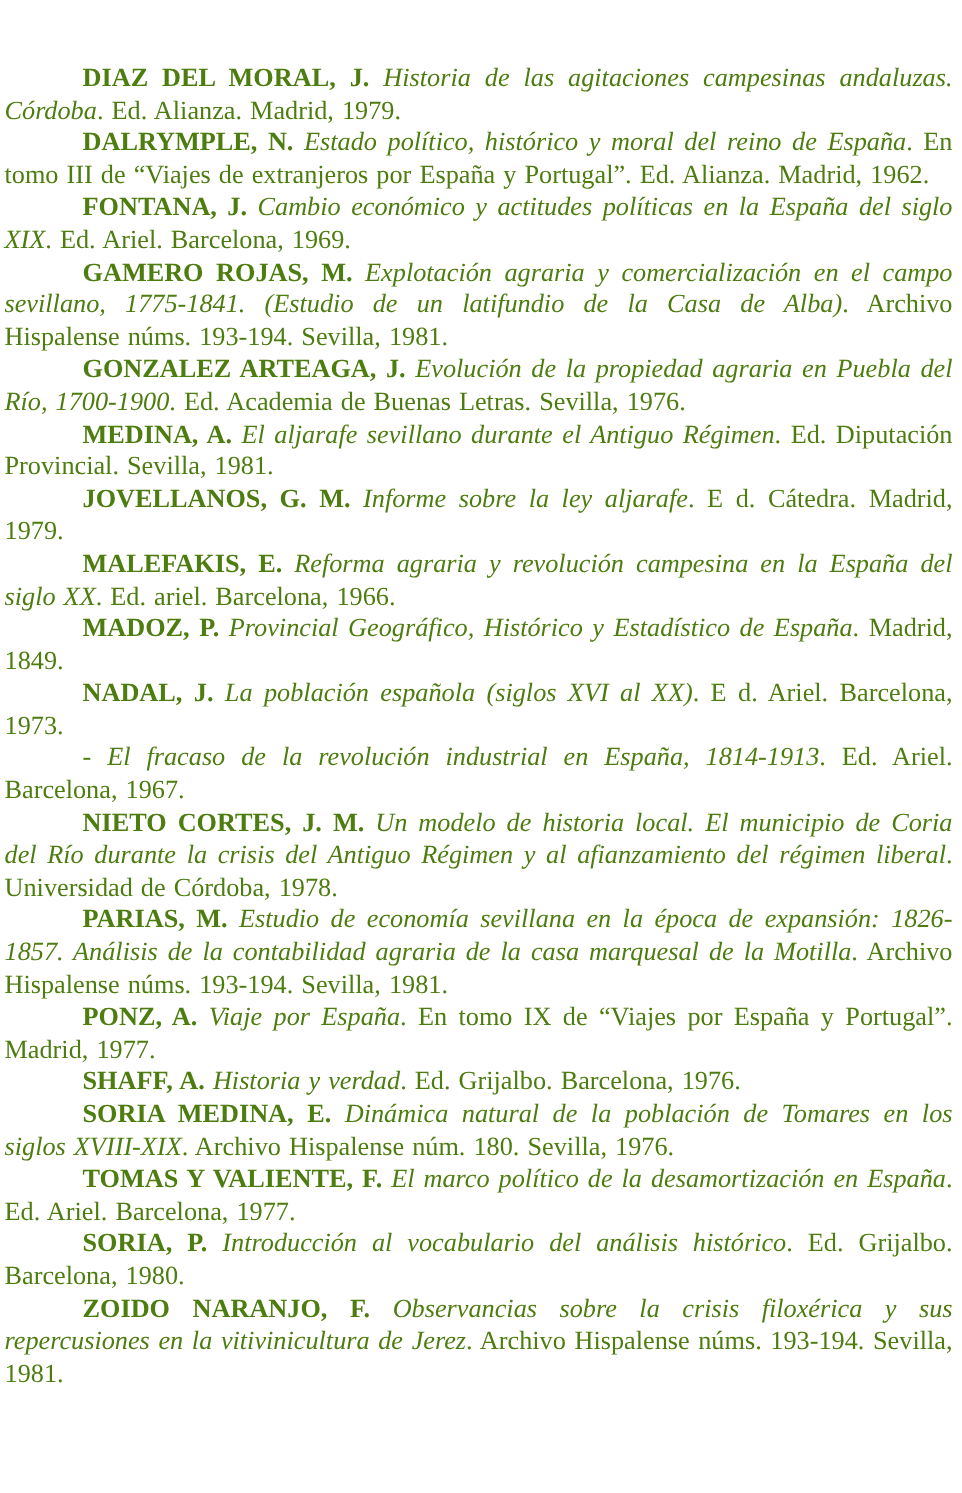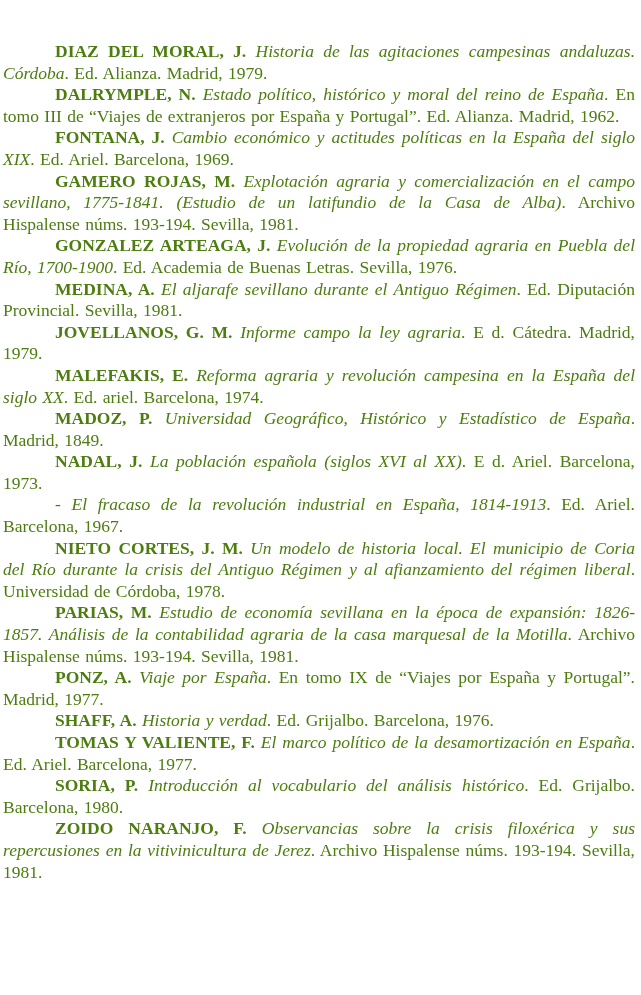--- a/index.html
+++ b/index.html
@@ -41,26 +41,27 @@
 <body style="background: rgb(255, 255, 255);">
 
 <div class="page" style="color: #4d7c0f; margin-top: 32px;">
   <div class="bibliography">
       <p class="entry"><span class="seg-bold">DIAZ DEL MORAL, J. </span><span class="seg-italic">Historia de las agitaciones campesinas andaluzas. Córdoba</span><span class="seg-normal">. Ed. Alianza. Madrid, 1979.</span></p>
       <p class="entry"><span class="seg-bold">DALRYMPLE, N. </span><span class="seg-italic">Estado político, histórico y moral del reino de España</span><span class="seg-normal">. En tomo III de “Viajes de extranjeros por España y Portugal”. Ed. Alianza. Madrid, 1962.</span></p>
       <p class="entry"><span class="seg-bold">FONTANA, J. </span><span class="seg-italic">Cambio económico y actitudes políticas en la España del siglo XIX</span><span class="seg-normal">. Ed. Ariel. Barcelona, 1969.</span></p>
       <p class="entry"><span class="seg-bold">GAMERO ROJAS, M. </span><span class="seg-italic">Explotación agraria y comercialización en el campo sevillano, 1775-1841. (Estudio de un latifundio de la Casa de Alba)</span><span class="seg-normal">. Archivo Hispalense núms. 193-194. Sevilla, 1981.</span></p>
       <p class="entry"><span class="seg-bold">GONZALEZ ARTEAGA, J. </span><span class="seg-italic">Evolución de la propiedad agraria en Puebla del Río, 1700-1900</span><span class="seg-normal">. Ed. Academia de Buenas Letras. Sevilla, 1976.</span></p>
       <p class="entry"><span class="seg-bold">MEDINA, A. </span><span class="seg-italic">El aljarafe sevillano durante el Antiguo Régimen</span><span class="seg-normal">. Ed. Diputación Provincial. Sevilla, 1981.</span></p>
-      <p class="entry"><span class="seg-bold">JOVELLANOS, G. M. </span><span class="seg-italic">Informe campo la ley agraria</span><span class="seg-normal">. E d. Cátedra. Madrid, 1979.</span></p>
-      <p class="entry"><span class="seg-bold">MALEFAKIS, E. </span><span class="seg-italic">Reforma agraria y revolución campesina en la España del siglo XX</span><span class="seg-normal">. Ed. ariel. Barcelona, 1974.</span></p>
-      <p class="entry"><span class="seg-bold">MADOZ, P. </span><span class="seg-italic">Universidad Geográfico, Histórico y Estadístico de España</span><span class="seg-normal">. Madrid, 1849.</span></p>
+      <p class="entry"><span class="seg-bold">JOVELLANOS, G. M. </span><span class="seg-italic">Informe sobre la ley aljarafe</span><span class="seg-normal">. E d. Cátedra. Madrid, 1979.</span></p>
+      <p class="entry"><span class="seg-bold">MALEFAKIS, E. </span><span class="seg-italic">Reforma agraria y revolución campesina en la España del siglo XX</span><span class="seg-normal">. Ed. ariel. Barcelona, 1966.</span></p>
+      <p class="entry"><span class="seg-bold">MADOZ, P. </span><span class="seg-italic">Provincial Geográfico, Histórico y Estadístico de España</span><span class="seg-normal">. Madrid, 1849.</span></p>
       <p class="entry"><span class="seg-bold">NADAL, J. </span><span class="seg-italic">La población española (siglos XVI al XX)</span><span class="seg-normal">. E d. Ariel. Barcelona, 1973.</span></p>
       <p class="entry"><span class="seg-normal">- </span><span class="seg-italic">El fracaso de la revolución industrial en España, 1814-1913</span><span class="seg-normal">. Ed. Ariel. Barcelona, 1967.</span></p>
       <p class="entry"><span class="seg-bold">NIETO CORTES, J. M. </span><span class="seg-italic">Un modelo de historia local. El municipio de Coria del Río durante la crisis del Antiguo Régimen y al afianzamiento del régimen liberal</span><span class="seg-normal">. Universidad de Córdoba, 1978.</span></p>
       <p class="entry"><span class="seg-bold">PARIAS, M. </span><span class="seg-italic">Estudio de economía sevillana en la época de expansión: 1826-1857. Análisis de la contabilidad agraria de la casa marquesal de la Motilla</span><span class="seg-normal">. Archivo Hispalense núms. 193-194. Sevilla, 1981.</span></p>
       <p class="entry"><span class="seg-bold">PONZ, A. </span><span class="seg-italic">Viaje por España</span><span class="seg-normal">. En tomo IX de “Viajes por España y Portugal”. Madrid, 1977.</span></p>
       <p class="entry"><span class="seg-bold">SHAFF, A. </span><span class="seg-italic">Historia y verdad</span><span class="seg-normal">. Ed. Grijalbo. Barcelona, 1976.</span></p>
+      <p class="entry"><span class="seg-bold">SORIA MEDINA, E. </span><span class="seg-italic">Dinámica natural de la población de Tomares en los siglos XVIII-XIX</span><span class="seg-normal">. Archivo Hispalense núm. 180. Sevilla, 1976.</span></p>
       <p class="entry"><span class="seg-bold">TOMAS Y VALIENTE, F. </span><span class="seg-italic">El marco político de la desamortización en España</span><span class="seg-normal">. Ed. Ariel. Barcelona, 1977.</span></p>
       <p class="entry"><span class="seg-bold">SORIA, P. </span><span class="seg-italic">Introducción al vocabulario del análisis histórico</span><span class="seg-normal">. Ed. Grijalbo. Barcelona, 1980.</span></p>
       <p class="entry"><span class="seg-bold">ZOIDO NARANJO, F. </span><span class="seg-italic">Observancias sobre la crisis filoxérica y sus repercusiones en la vitivinicultura de Jerez</span><span class="seg-normal">. Archivo Hispalense núms. 193-194. Sevilla, 1981.</span></p>
     </div>
 </div>
 
 </body></html>

